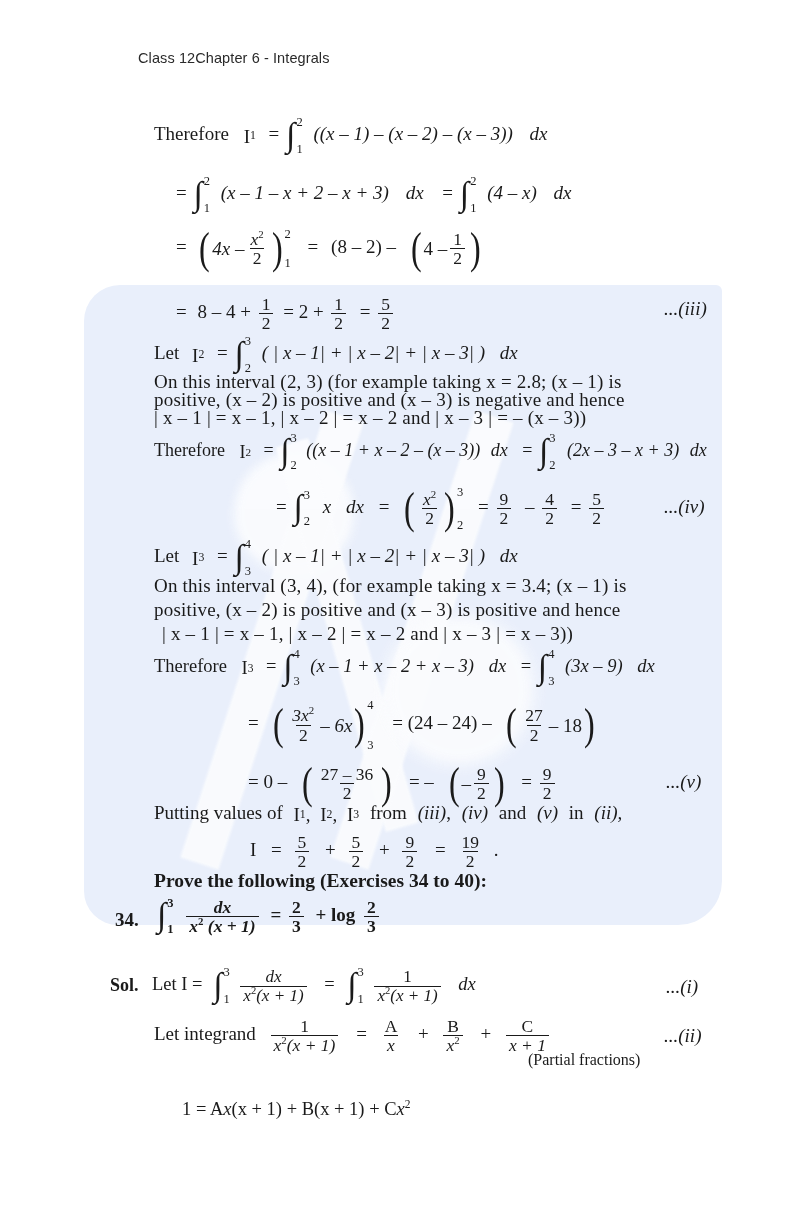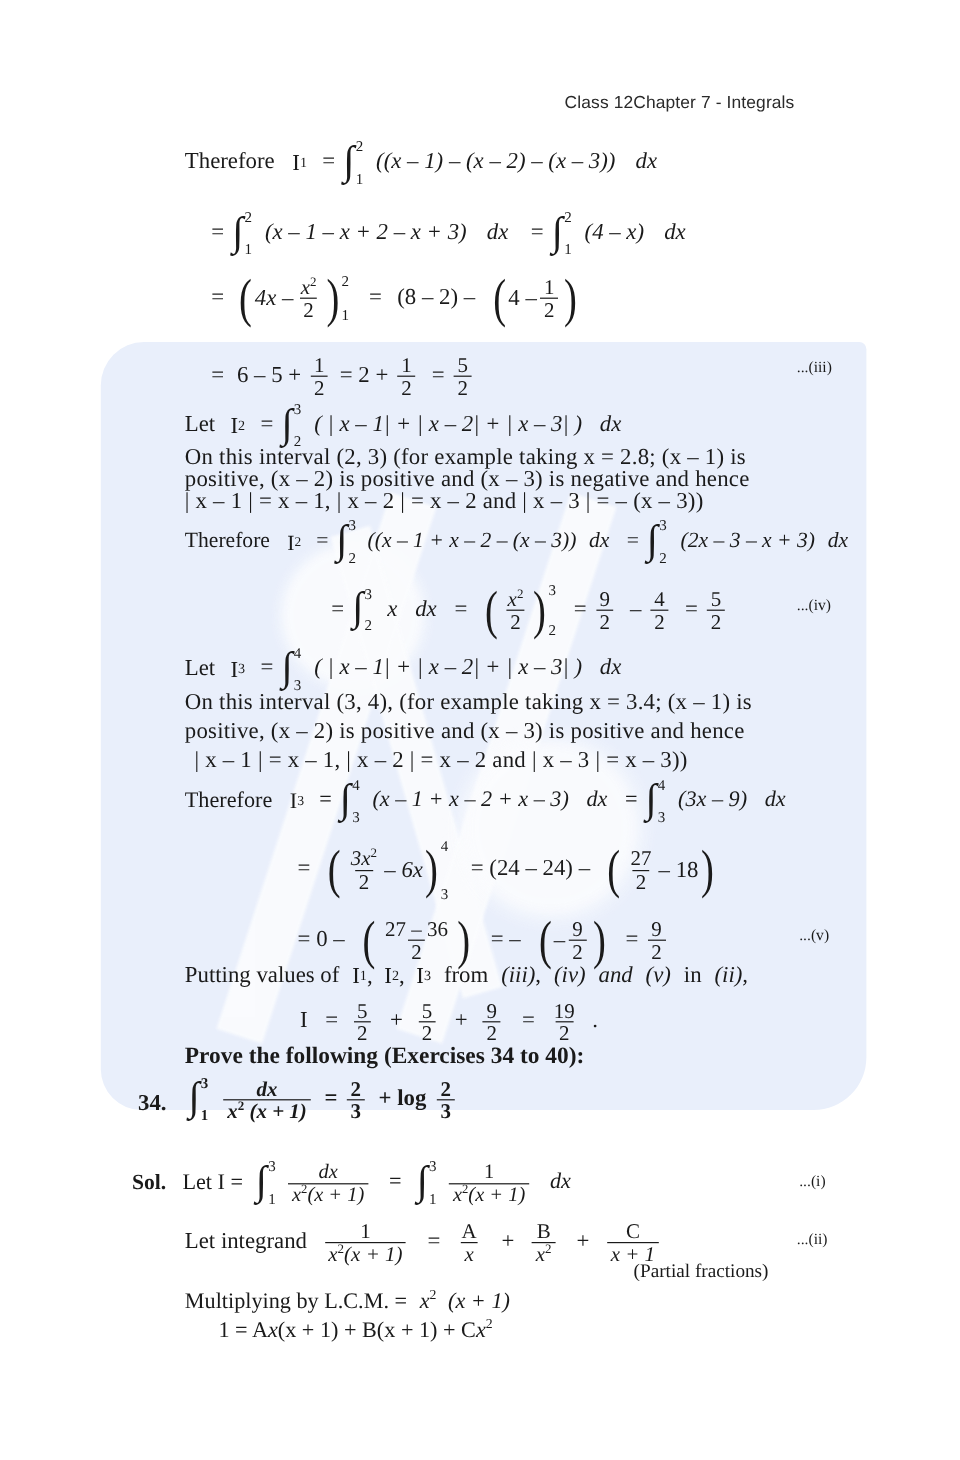--- a/index.html
+++ b/index.html
@@ -24,26 +24,25 @@
     height: 1217px;
   }
 
   
   .runhead {
     position: absolute;
     top: 50px;
     left: 138px;
     right: 138px;
     display: flex;
-    justify-content: flex-end;
+    justify-content: flex-start;
     font-family: "Liberation Sans", "DejaVu Sans", sans-serif;
     font-size: 14.5px;
     color: #2a2a2a;
     letter-spacing: .1px;
-    margin-top: 28px;
   }
   .runfoot {
     position: absolute;
     bottom: 48px;
     left: 138px;
     right: 138px;
     display: flex;
     justify-content: space-between;
     font-family: "Liberation Sans", "DejaVu Sans", sans-serif;
     font-size: 14.5px;
@@ -90,21 +89,21 @@
   }
   .ln {
     position: absolute;
     white-space: nowrap;
     font-size: 19px;
     line-height: 1;
   }
   .serif  { font-family: "Liberation Serif", "DejaVu Serif", serif; }
   .bold   { font-weight: 700; }
   .it     { font-style: italic; }
-  .tag    { font-size: 13px; }
+  .tag    { font-style: italic; font-size: 19px; }
 
   
   .mrow { display: inline-flex; align-items: center; vertical-align: middle; }
 
   
   .intg {
     display: inline-flex;
     align-items: center;
     vertical-align: middle;
     margin: 0 2px;
@@ -163,21 +162,21 @@
   <div class="highlight">
     <div class="wm dot"></div>
     <div class="wm s1"></div>
     <div class="wm s2"></div>
     <div class="wm s3"></div>
     <div class="wm dot2"></div>
   </div>
 
   <div class="runhead">
     <span>Class 12</span>
-    <span>Chapter 7 - Integrals</span>
+    <span>Chapter 6 - Integrals</span>
   </div>
 
 
   <div class="content">
 
     <div class="ln serif" style="left:154px; top:121px;">
       <span>Therefore</span>
       <span class="mrow" style="margin-left:10px;">
         <span>I</span>
           <sub>1</sub>
@@ -240,21 +239,21 @@
         <span class="frac">
           <span class="num">1</span>
           <span class="den">2</span>
         </span>
         <span class="pr">)</span>
       </span>
     </div>
 
     <div class="ln serif" style="left:176px; top:295px;">
       <span>=</span>
-      <span style="margin-left:6px;">6 – 5 +</span>
+      <span style="margin-left:6px;">8 – 4 +</span>
       <span class="frac">
         <span class="num">1</span>
         <span class="den">2</span>
       </span>
       <span style="margin-left:2px;">= 2 +</span>
       <span class="frac">
         <span class="num">1</span>
         <span class="den">2</span>
       </span>
       <span style="margin-left:6px;">=</span>
@@ -466,21 +465,21 @@
       <span>Putting values of</span>
       <span class="mrow" style="margin-left:6px;"><span>I</span><sub>1</sub>,</span>
       <span class="mrow" style="margin-left:5px;"><span>I</span><sub>2</sub>,</span>
       <span class="mrow" style="margin-left:5px;">
           <span>I</span>
           <sub>3</sub>
         </span>
       <span style="margin-left:6px;">from</span>
       <span class="it" style="margin-left:6px;">(iii)</span><span>,</span>
       <span class="it" style="margin-left:6px;">(iv)</span>
-      <span style="margin-left:6px;font-style:italic;">and</span>
+      <span style="margin-left:6px;">and</span>
       <span class="it" style="margin-left:6px;">(v)</span>
       <span style="margin-left:6px;">in</span>
       <span class="it" style="margin-left:6px;">(ii),</span>
     </div>
 
     <div class="ln serif" style="left:250px; top:833px;">
       <span>I</span>
       <span style="margin-left:10px;">=</span>
       <span class="frac" style="margin-left:8px;">
         <span class="num">5</span>
@@ -580,23 +579,18 @@
       <span style="margin-left:10px;">+</span>
       <span class="frac" style="margin-left:10px;">
         <span class="num">C</span>
         <span class="den it">x + 1</span>
       </span>
     </div>
     <div class="ln serif tag" style="left:664px; top:1026px;">...(ii)</div>
 
     <div class="ln serif" style="left:528px; top:1052px; font-size:16px;">(Partial fractions)</div>
 
-    <div class="ln serif" style="left:154px; top:1076px; font-size:18.5px;">
-      <span>Multiplying by L.C.M. =</span>
-      <span class="it" style="margin-left:6px;">x</span><sup>2</sup>
-      <span class="it" style="margin-left:5px;">(x + 1)</span>
-    </div>
     <div class="ln serif" style="left:182px; top:1100px; font-size:18.5px;">
       <span>1 = A</span><span class="it">x</span><span>(x + 1) + B(x + 1) + C</span><span class="it">x</span><sup>2</sup>
     </div>
 
   </div>
 </div>
 
 </body></html>

